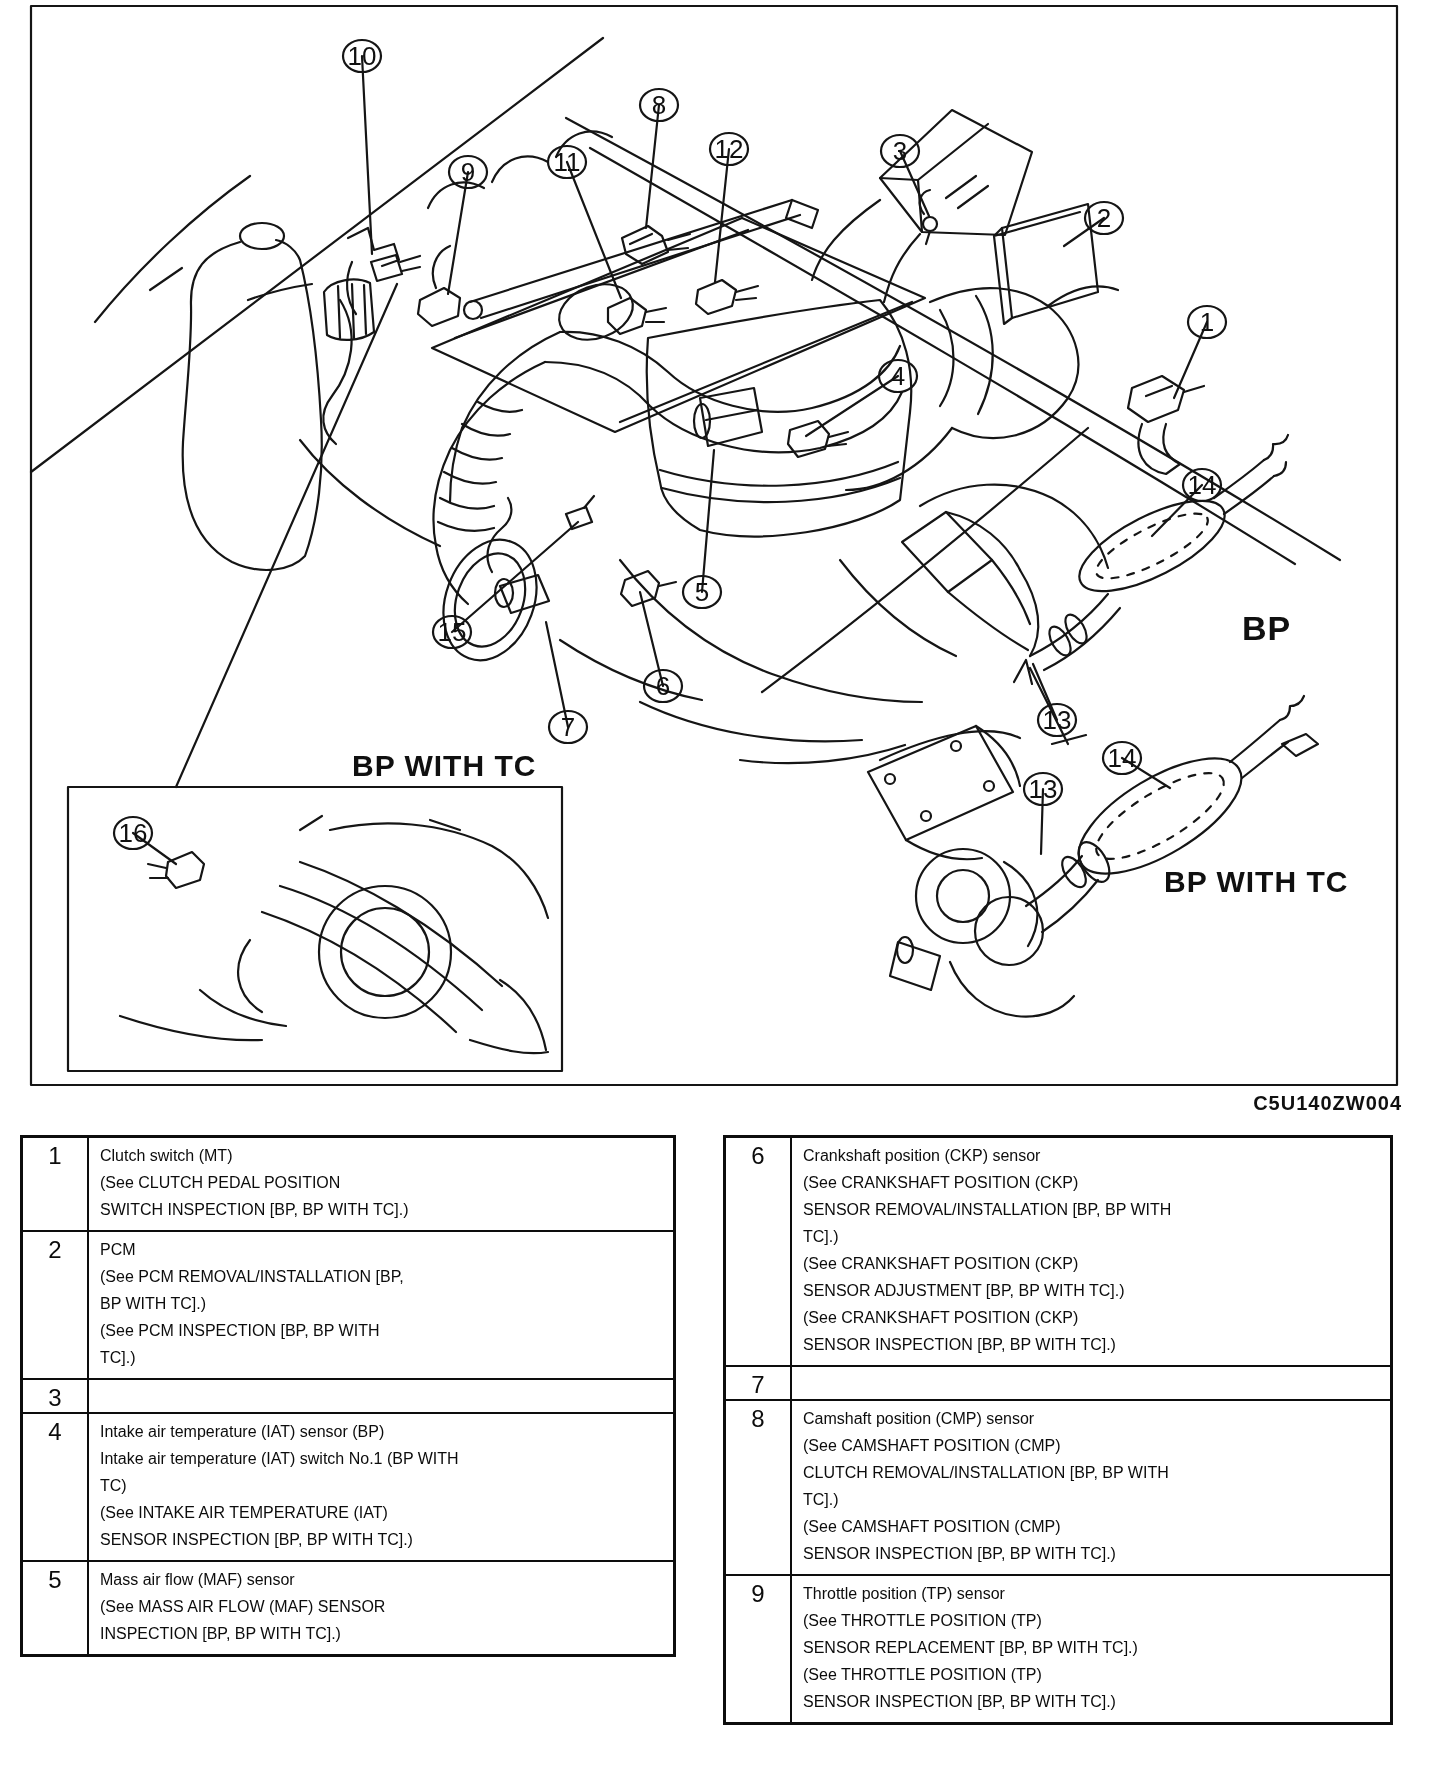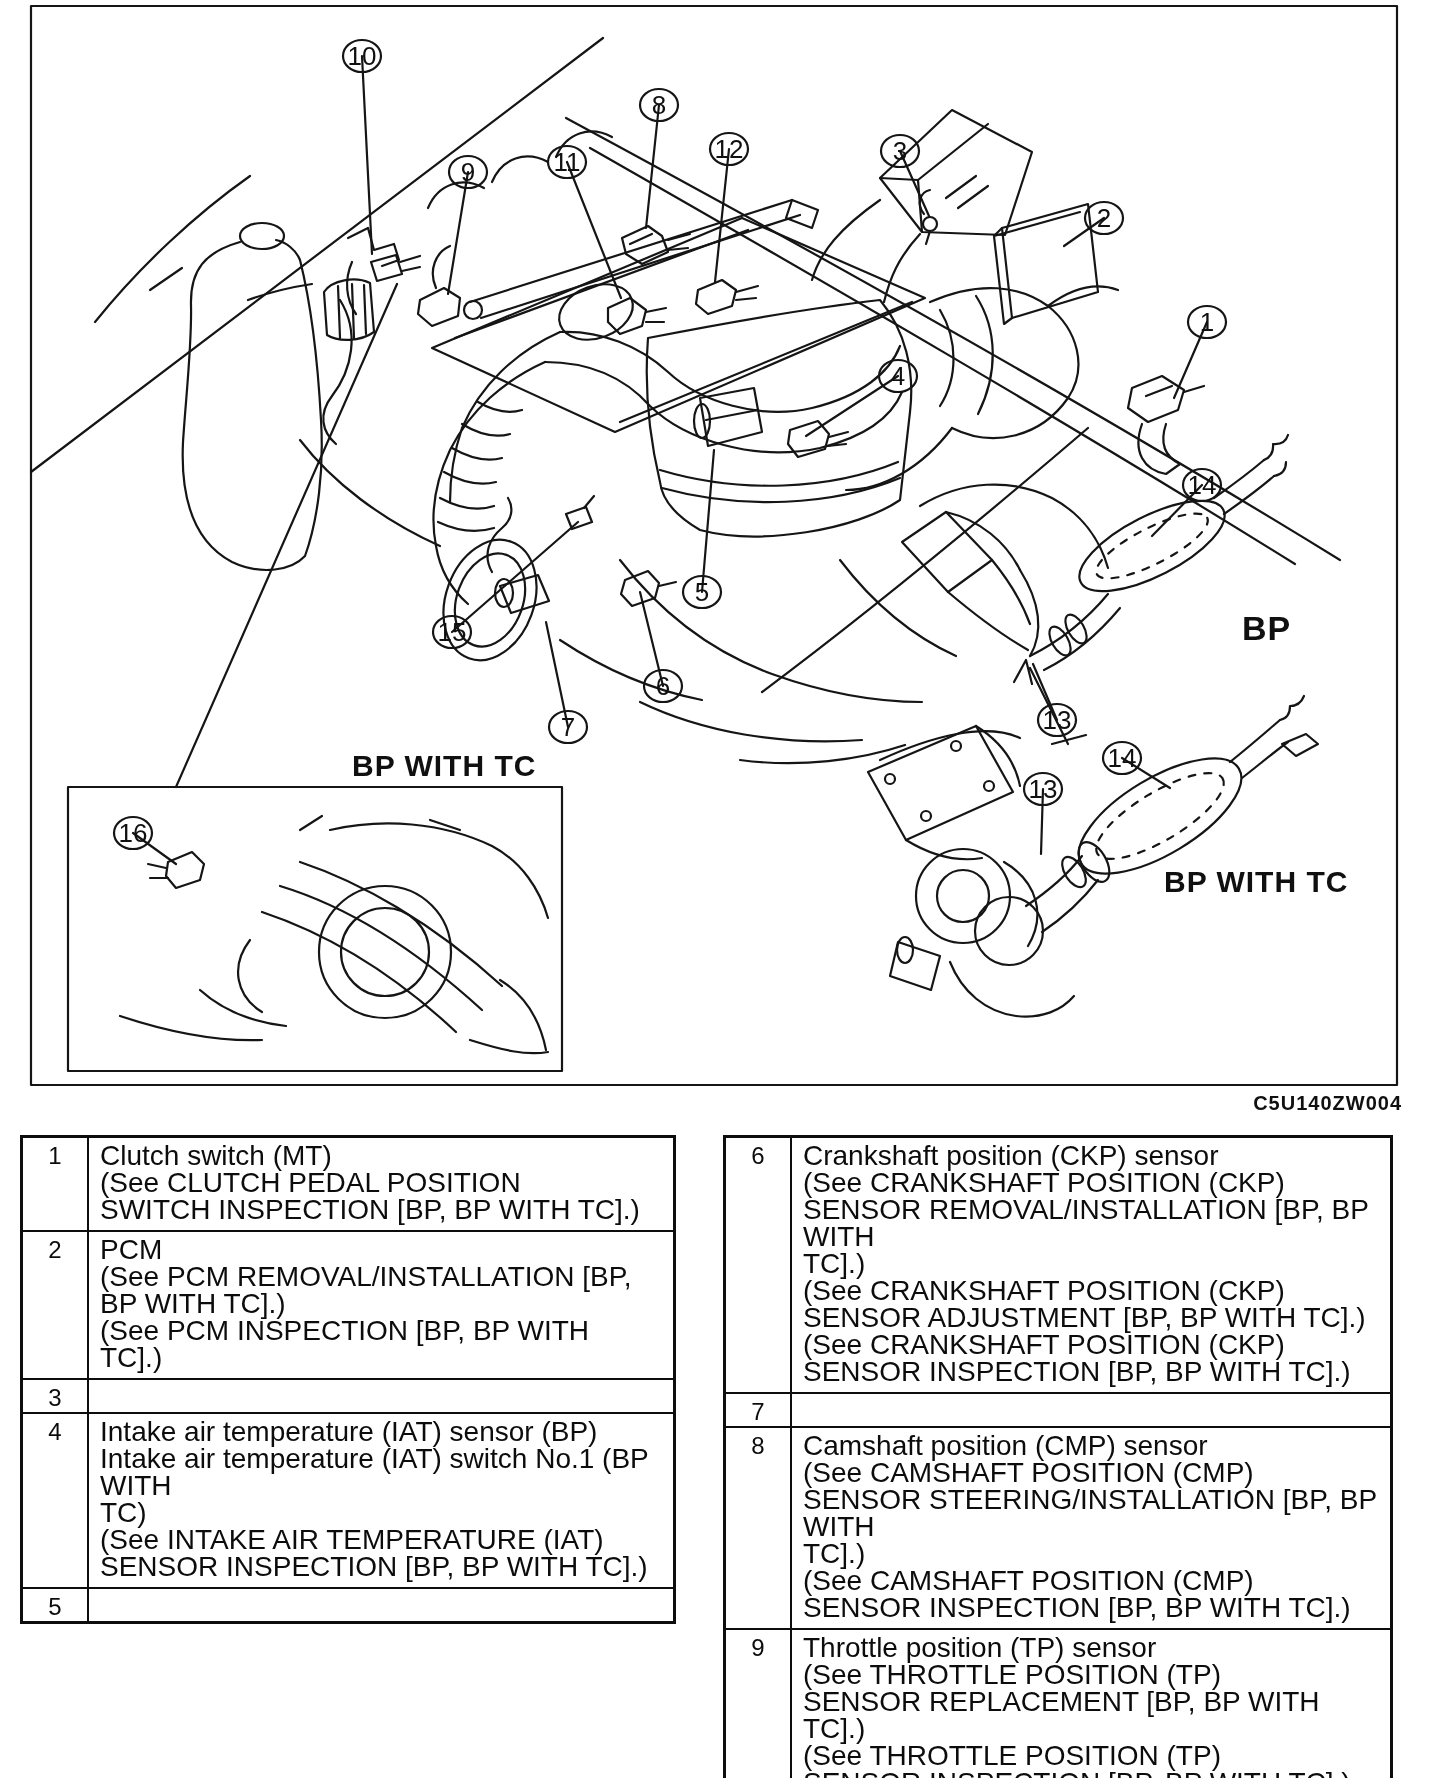--- a/index.html
+++ b/index.html
@@ -8,21 +8,21 @@
   svg{position:absolute;left:0;top:0;}
   svg path, svg line, svg ellipse, svg circle, svg rect, svg polygon{
         fill:none;stroke:#151515;stroke-width:2.2;stroke-linecap:round;stroke-linejoin:round;}
   svg text{fill:#101010;stroke:none;}
   .diagram-label{font-weight:bold;letter-spacing:1px;}
   .legend-table{position:absolute;border:3px solid #0d0d0d;background:#fff;box-sizing:border-box;}
   .lrow{display:flex;border-top:2px solid #0d0d0d;}
   .lrow:first-child{border-top:none;}
   .lnum{flex:0 0 64px;border-right:2px solid #0d0d0d;text-align:center;
         padding-top:4px;font-size:24px;}
-  .ldesc{flex:1;padding:4px 8px 7px 11px;font-size:28px;line-height:27px;white-space:pre-line;}
+  .ldesc{flex:1;padding:4px 8px 7px 11px;font-size:16px;line-height:27px;white-space:pre-line;}
   #legend-left{left:20px;top:1135px;width:656px;}
   #legend-right{left:723px;top:1135px;width:670px;}
 </style>
 </head>
 <body>
 
 <div class="page">
 
   <svg width="1440" height="1130" viewBox="0 0 1440 1130">
 
@@ -334,20 +334,23 @@
       <div class="lrow">
         <div class="lnum">4</div>
         <div class="ldesc">Intake air temperature (IAT) sensor (BP)
 Intake air temperature (IAT) switch No.1 (BP WITH
 TC)
 (See INTAKE AIR TEMPERATURE (IAT)
 SENSOR INSPECTION [BP, BP WITH TC].)</div>
       </div>
       <div class="lrow">
         <div class="lnum">5</div>
+        <div class="ldesc">Mass air flow (MAF) sensor
+(See MASS AIR FLOW (MAF) SENSOR
+INSPECTION [BP, BP WITH TC].)</div>
       </div>
     </div>
   <div class="legend-table" id="legend-right">
       <div class="lrow">
         <div class="lnum">6</div>
         <div class="ldesc">Crankshaft position (CKP) sensor
 (See CRANKSHAFT POSITION (CKP)
 SENSOR REMOVAL/INSTALLATION [BP, BP WITH
 TC].)
 (See CRANKSHAFT POSITION (CKP)
@@ -355,21 +358,21 @@
 (See CRANKSHAFT POSITION (CKP)
 SENSOR INSPECTION [BP, BP WITH TC].)</div>
       </div>
       <div class="lrow">
         <div class="lnum">7</div>
       </div>
       <div class="lrow">
         <div class="lnum">8</div>
         <div class="ldesc">Camshaft position (CMP) sensor
 (See CAMSHAFT POSITION (CMP)
-SENSOR STEERING/INSTALLATION [BP, BP WITH
+CLUTCH REMOVAL/INSTALLATION [BP, BP WITH
 TC].)
 (See CAMSHAFT POSITION (CMP)
 SENSOR INSPECTION [BP, BP WITH TC].)</div>
       </div>
       <div class="lrow">
         <div class="lnum">9</div>
         <div class="ldesc">Throttle position (TP) sensor
 (See THROTTLE POSITION (TP)
 SENSOR REPLACEMENT [BP, BP WITH TC].)
 (See THROTTLE POSITION (TP)

